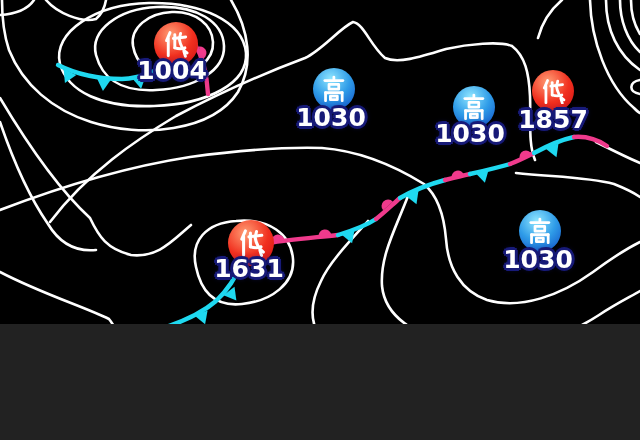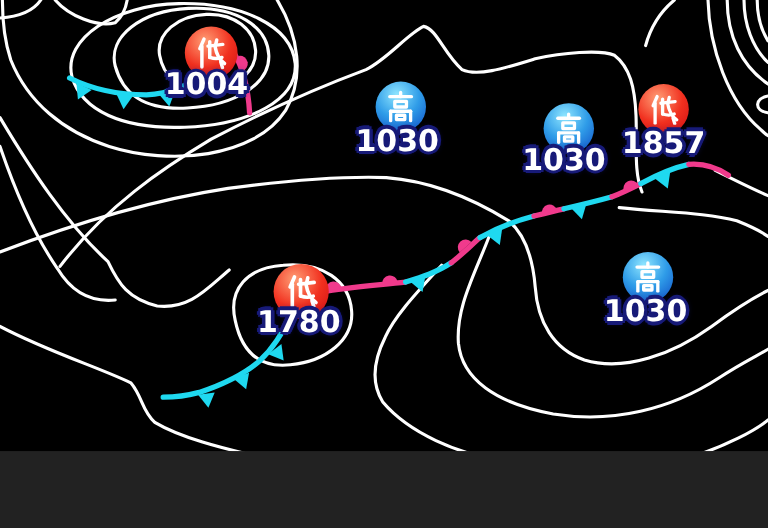--- a/index.html
+++ b/index.html
@@ -1,17 +1,17 @@
 <!DOCTYPE html>
 <html style="--bg: #000000; --isobar: #ffffff; --labeltext: #ffffff; --labelout: #171a78;"><head>
 <meta charset="utf-8">
 <style>
   html,body { margin:0; padding:0; background:#222; }
   .map {
-    position:relative; width:640px; height:376px;
+    position:relative; width:640px; height:324px;
     background:var(--bg,#000); overflow:hidden;
     font-family:"DejaVu Sans", sans-serif;
     text-align:right;
   }
   .layer-svg { position:absolute; left:0; top:0; }
   .isobar { fill:none; stroke:var(--isobar,#fff); stroke-width:2.6; stroke-linecap:round; }
   .front-line { fill:none; stroke-width:4.4; stroke-linecap:round; }
   .pc-circle { position:absolute; border-radius:50%; }
   .pc-circle.low  { background: radial-gradient(circle at 38% 28%, #ff9d74 0%, #f1301f 52%, #cd0d12 100%); }
   .pc-circle.high { background: radial-gradient(circle at 42% 26%, #8fe6ff 0%, #2f9ce8 48%, #0d49c4 100%); }
@@ -178,16 +178,16 @@
             <path d="M 6.2,2.5 L 3.8,8"></path>
             <path d="M 5,6.5 L 5,18.5"></path>
             <path d="M 9.5,4 L 9.5,13"></path>
             <path d="M 9.5,13 C 12,13.8 14.5,13.8 16.5,13"></path>
             <path d="M 8.5,6.5 L 17,5.5"></path>
             <path d="M 13.5,3 L 12.8,6"></path>
             <path d="M 12.5,6.5 C 13.2,10.5 15,14.5 18,16.5"></path>
             <path d="M 15.8,15.5 L 16.8,18.8"></path>
           </svg>
         </div>
-        <div class="pc-value" style="left: 249px; top: 268px;">1780</div>
+        <div class="pc-value" style="left: 249px; top: 268px;">1631</div>
       </div>
     </div>
 </div>
 
 </body></html>

